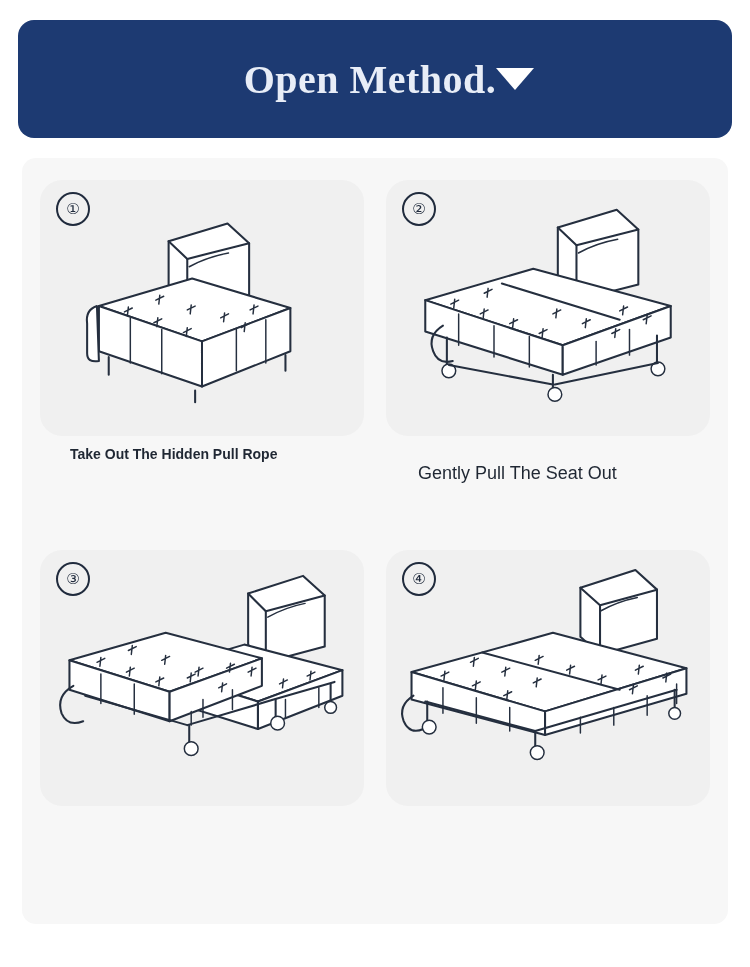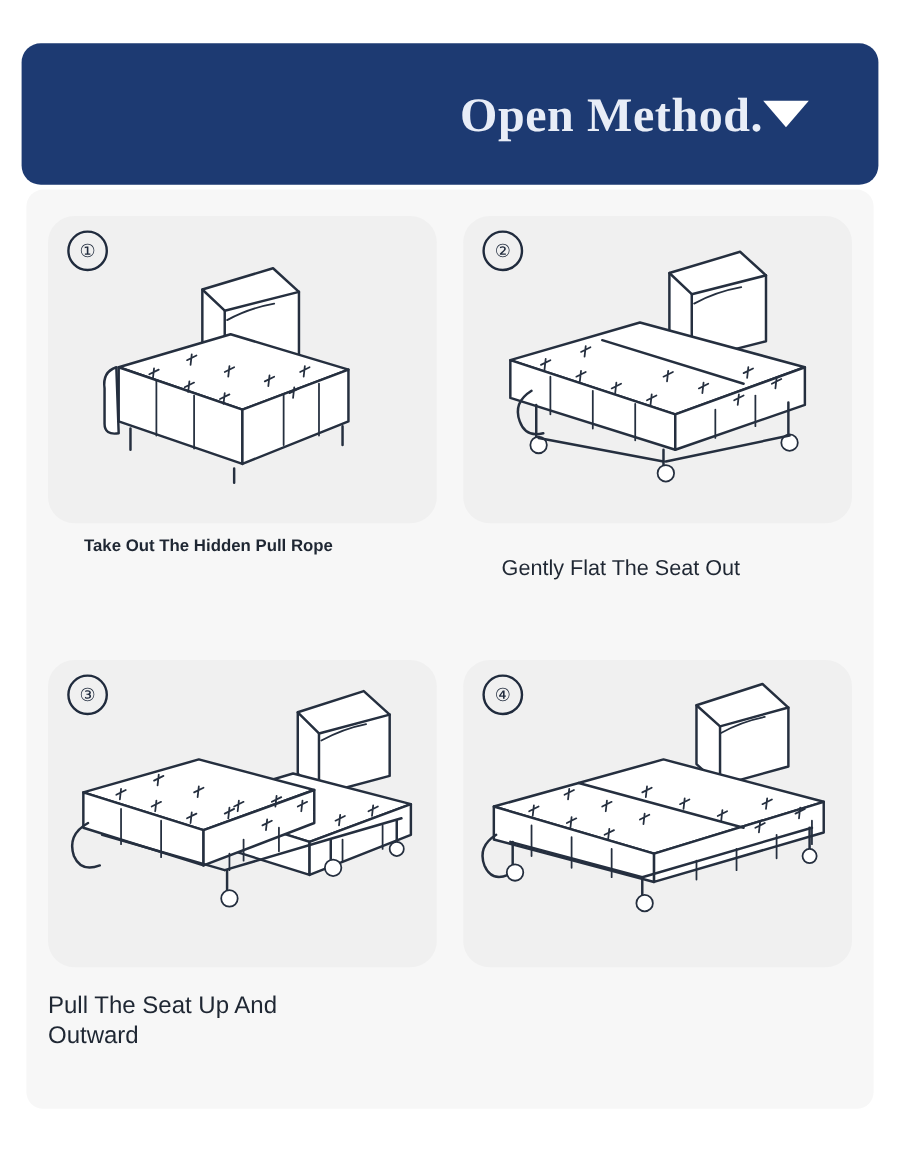--- a/index.html
+++ b/index.html
@@ -27,23 +27,22 @@
     position: absolute;
     left: 18px;
     top: 20px;
     width: 714px;
     height: 118px;
     background: #1d3a72;
     border-radius: 16px;
     box-sizing: border-box;
     display: flex;
     align-items: center;
-    justify-content: flex-end;
+    justify-content: center;
     padding: 0 44px 0 86px;
-    margin-top: 16px;
   }
   .header-title {
     color: #e8edf7;
     font-size: 40px;
     font-weight: bold;
     letter-spacing: 0.5px;
     font-family: "Liberation Serif", serif;
     white-space: nowrap;
   }
   .chevron-down-icon {
@@ -247,21 +246,21 @@
           <path class="ln" d="M58 146 q-16 10 -10 26 q5 14 20 10"></path>
 
           <path class="ln" d="M62 158 L62 186 M170 196 L170 212 M276 156 L276 184"></path>
           <circle class="fillw-thin" cx="64" cy="192" r="7"></circle>
           <circle class="fillw-thin" cx="172" cy="216" r="7"></circle>
           <circle class="fillw-thin" cx="277" cy="190" r="7"></circle>
 
           <path class="ln" d="M64 186 L170 206 M172 206 L277 184"></path>
         </svg>
       </div>
-      <div class="step-caption cap-med">Gently Flat The Seat Out</div>
+      <div class="step-caption cap-med">Gently Pull The Seat Out</div>
     </div>
 
     <div class="step-cell">
       <div class="step-image-box">
         <div class="step-number">③</div>
         <svg class="sofa" viewBox="0 0 330 256">
 
           <path class="fillw" d="M212 42 L268 24 L290 44 L290 96 L230 112 L212 94 Z"></path>
           <path class="ln-thin" d="M232 66 q18 -10 38 -14"></path>
           <path class="ln" d="M212 42 L230 60 L230 112"></path>
@@ -300,21 +299,20 @@
 
           <path class="ln" d="M34 136 q-18 10 -12 28 q6 14 22 8"></path>
 
           <path class="ln" d="M46 146 L150 176 M150 176 L238 150 M238 150 L300 132"></path>
           <path class="ln" d="M152 176 L152 196 M240 150 L240 170 M296 134 L296 154"></path>
           <circle class="fillw-thin" cx="154" cy="200" r="7"></circle>
           <circle class="fillw-thin" cx="242" cy="174" r="7"></circle>
           <circle class="fillw-thin" cx="296" cy="158" r="6"></circle>
         </svg>
       </div>
-      <div class="step-caption cap-big">Pull The Seat Up And Outward</div>
     </div>
 
     <div class="step-cell">
       <div class="step-image-box">
         <div class="step-number">④</div>
         <svg class="sofa" viewBox="0 0 330 256">
 
           <path class="fillw" d="M198 36 L254 18 L276 38 L276 88 L218 104 L198 86 Z"></path>
           <path class="ln-thin" d="M218 60 q18 -10 38 -14"></path>
           <path class="ln" d="M198 36 L218 54 L218 104"></path>

